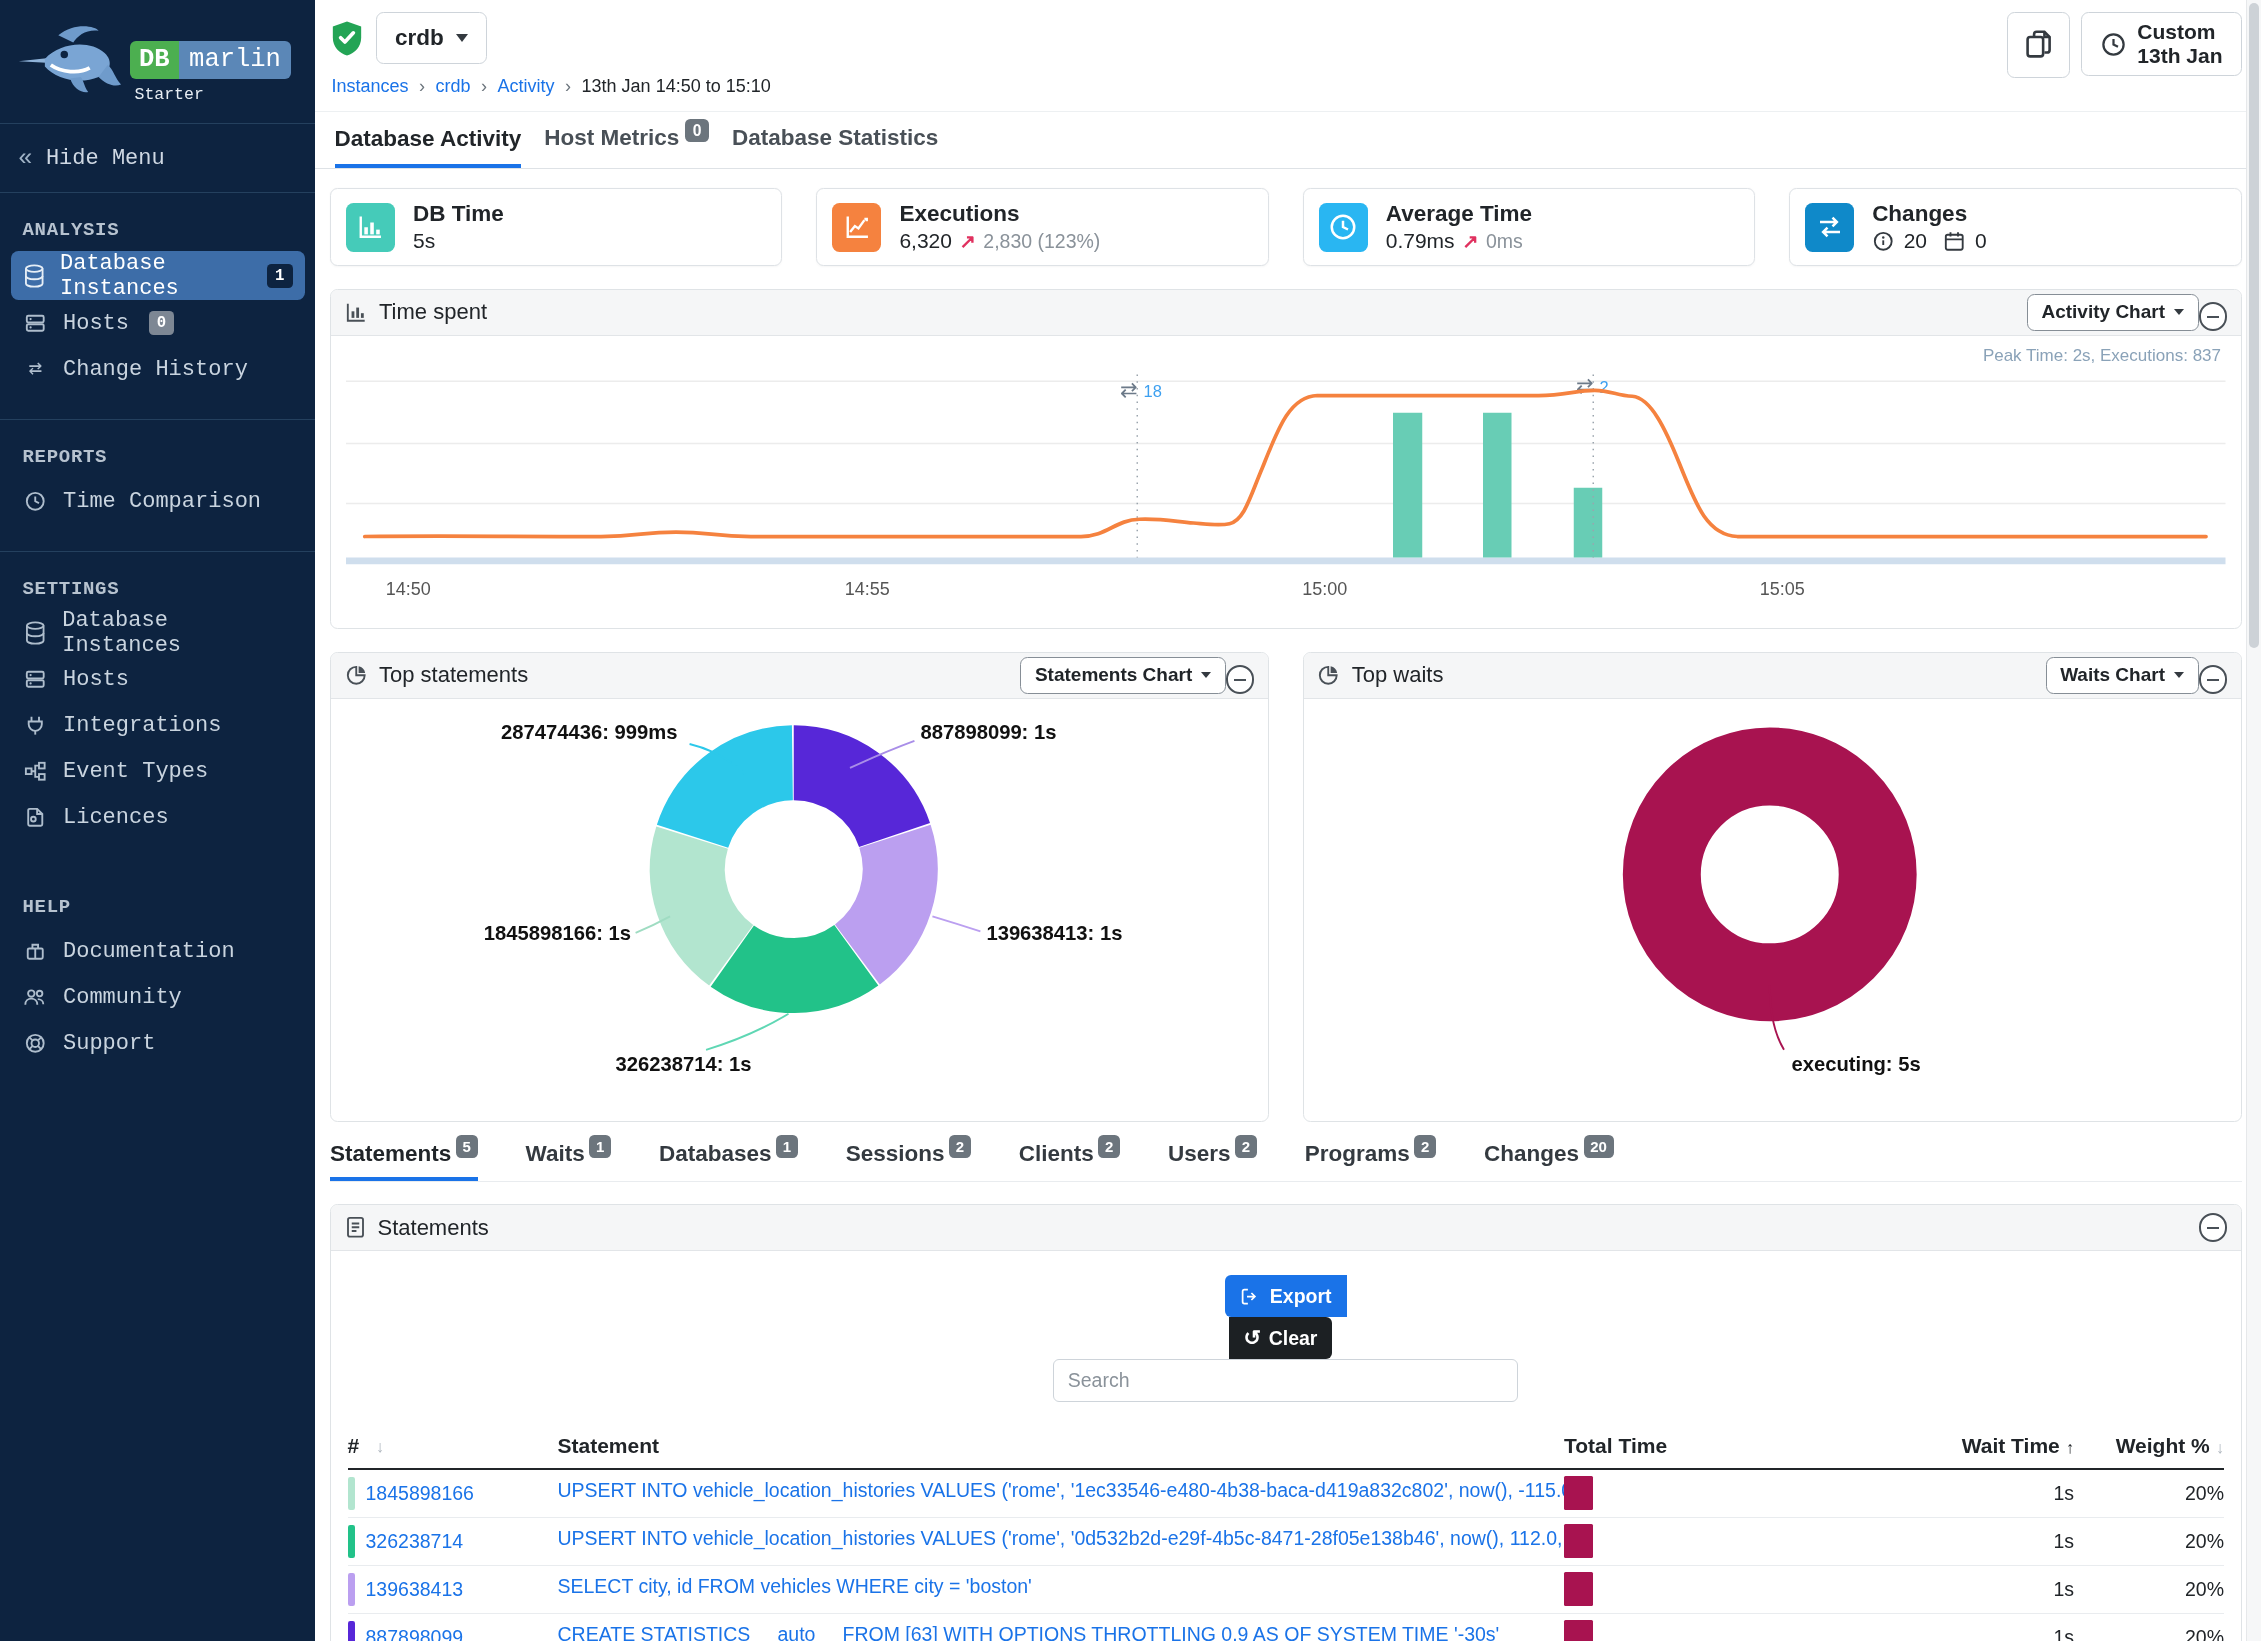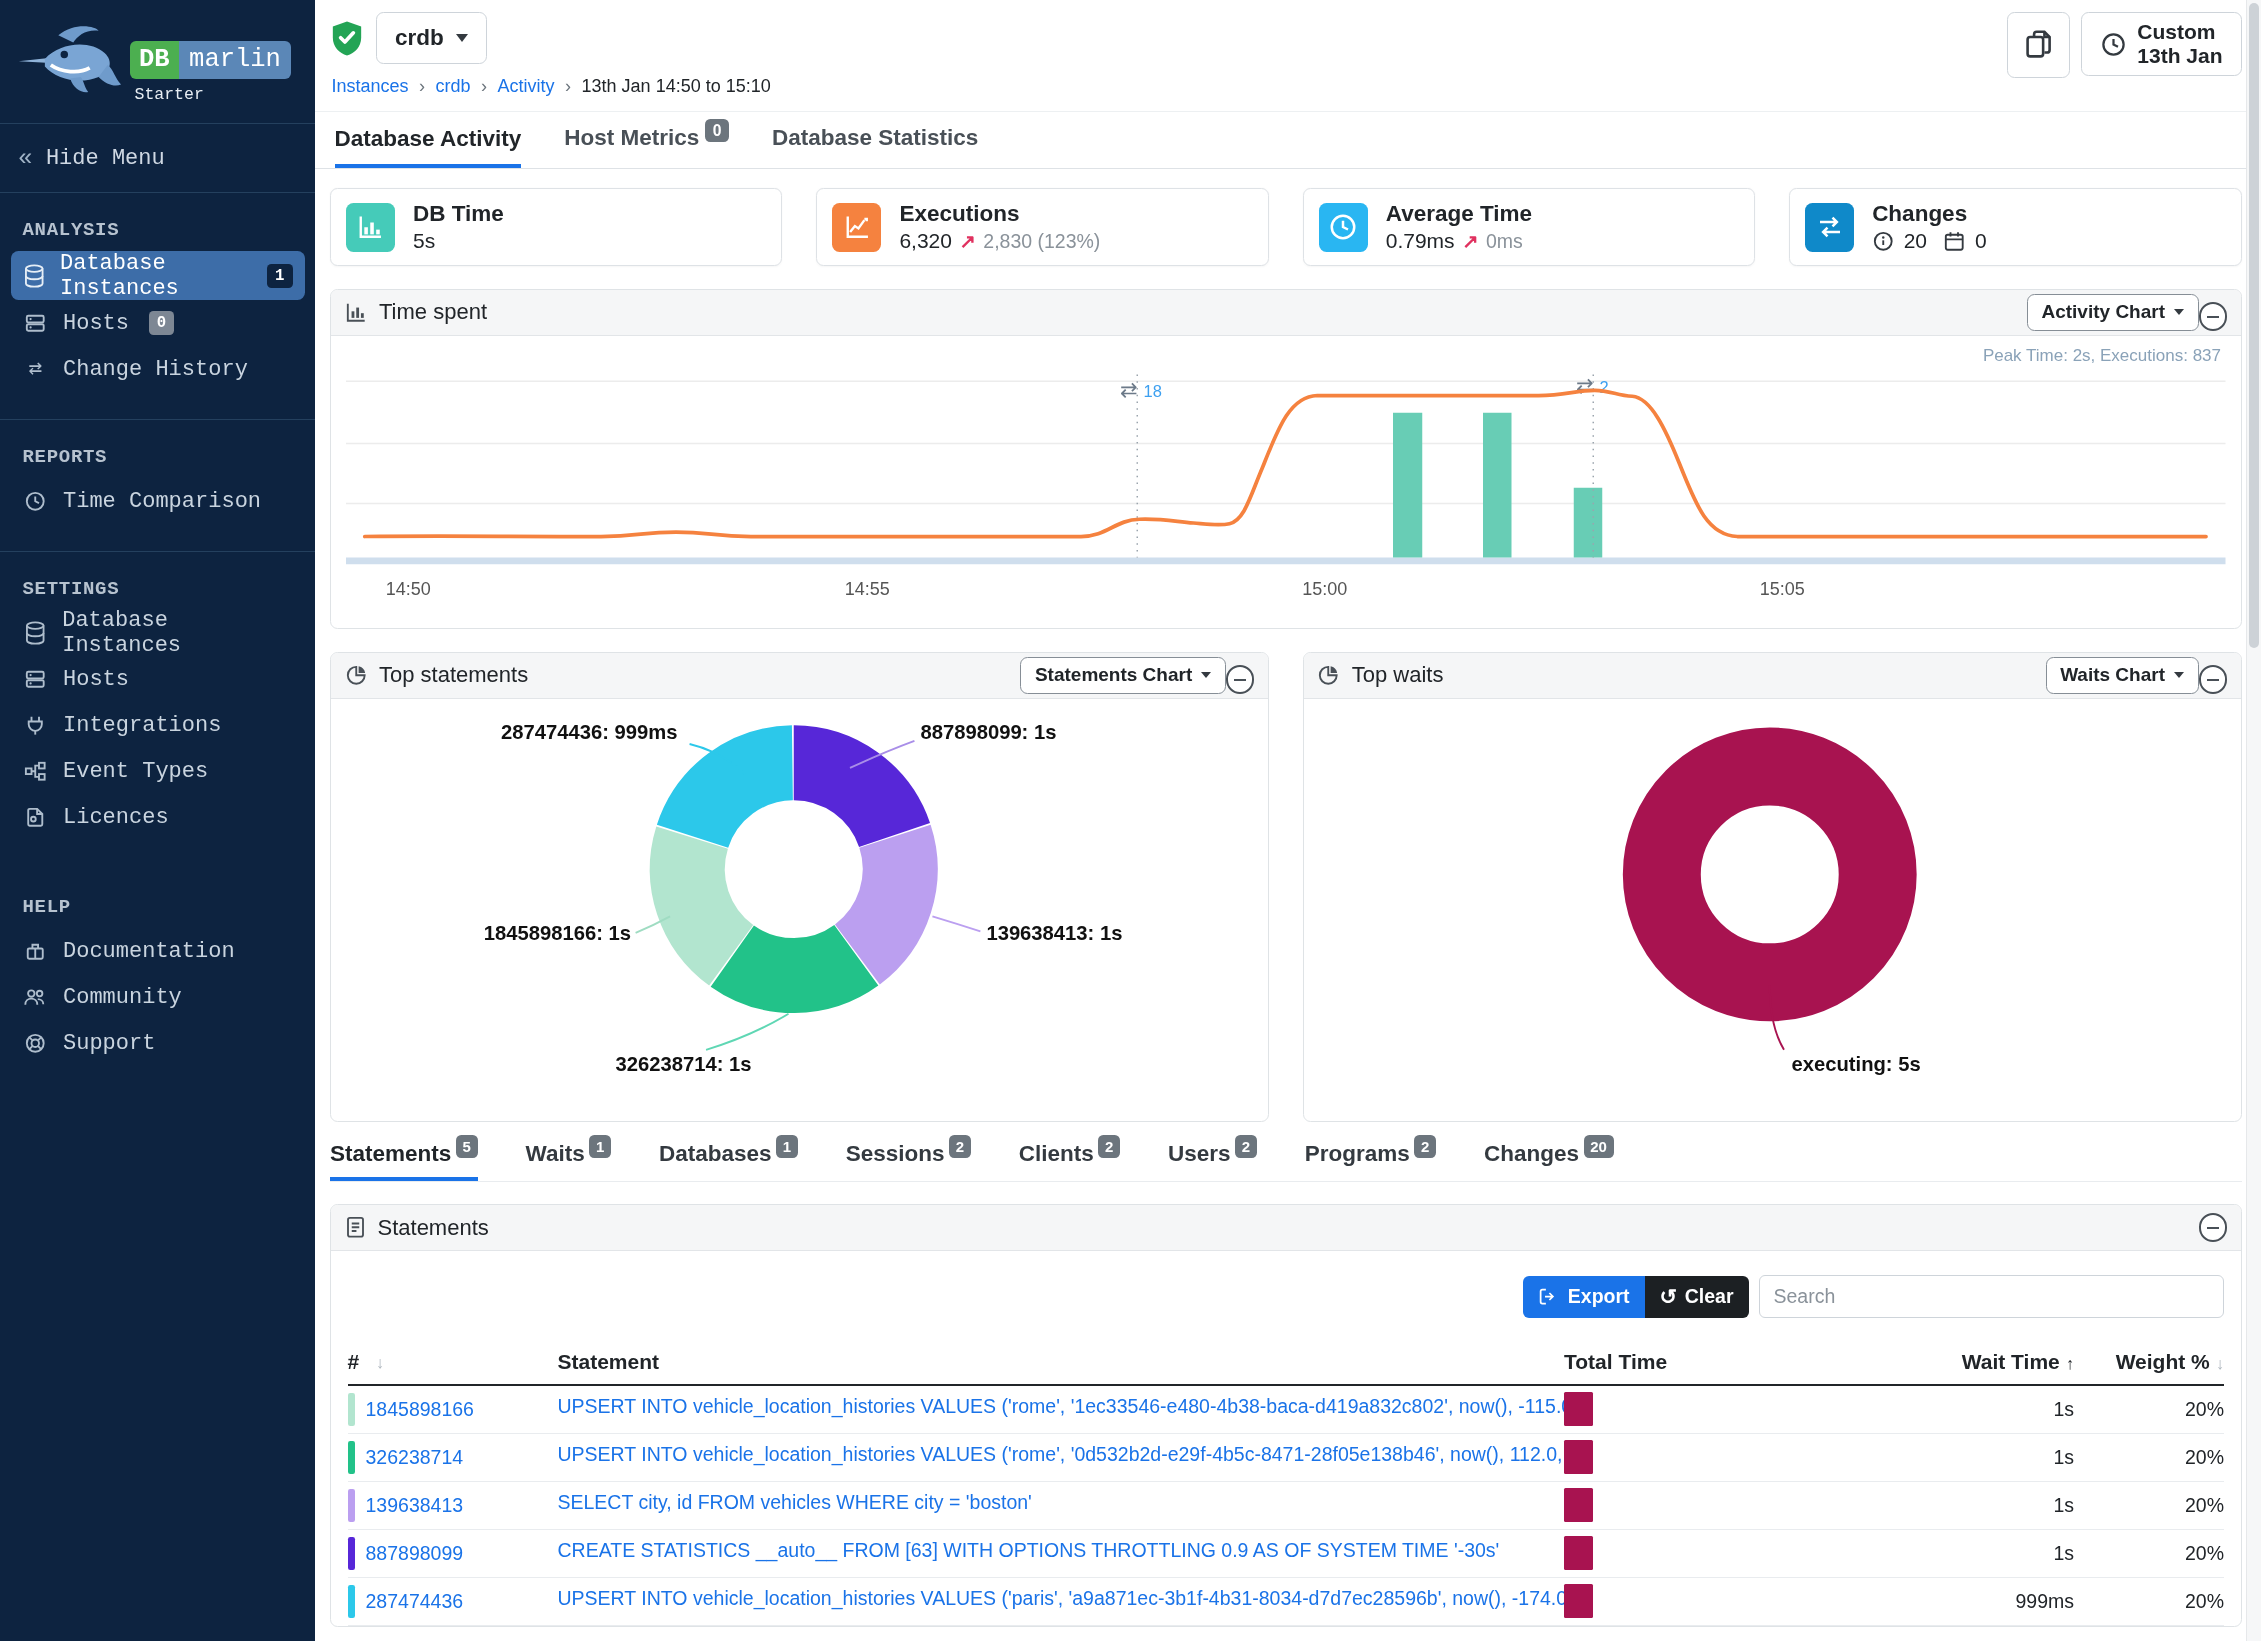--- a/index.html
+++ b/index.html
@@ -63,21 +63,21 @@
   .time-btn {
     height: 64px; border: 1.5px solid #ced4da; border-radius: 7.5px; background: #fff; cursor: pointer;
     display: flex; align-items: center; gap: 10.5px; padding: 0 18px;
   }
   .time-btn-text { text-align: left; font-weight: bold; font-size: 21px; line-height: 1.15; }
   .breadcrumb { display: flex; align-items: flex-start; gap: 10.5px; font-size: 18px; margin: 12px 0 13.5px 1.5px; }
   .breadcrumb a { color: #1a73e8; text-decoration: none; cursor: pointer; }
   .bc-sep { color: #6c757d; }
   .bc-current { color: #212529; }
 
-  .tabs-row { display: flex; gap: 43px; padding: 0 19.5px; border-bottom: 1.5px solid #dee2e6; height: 57px; align-items: flex-end; }
+  .tabs-row { display: flex; gap: 23px; padding: 0 19.5px; border-bottom: 1.5px solid #dee2e6; height: 57px; align-items: flex-end; }
   .tab { font-size: 22.5px; font-weight: bold; color: #495057; padding-bottom: 16.5px; cursor: pointer; position: relative; }
   .tab.active { color: #212529; border-bottom: 4.5px solid #1a73e8; padding-bottom: 12px; }
   .tab .tab-badge {
     font-size: 15.7px; font-weight: bold; background: #6c757d; color: #fff; border-radius: 5.2px;
     padding: 3px 7.5px; margin-left: 6px; position: relative; top: -9px;
   }
 
   .content { padding: 19.5px 19.5px 0 15px; }
 
   
@@ -124,21 +124,21 @@
   .donut-svg { display: block; width: 100%; height: 422px; }
 
   
   .bottom-tabs { display: flex; gap: 48px; margin-top: 19.5px; border-bottom: 1.5px solid #e9ecef; padding-bottom: 0; }
   .btab { font-size: 22.5px; font-weight: bold; color: #343a40; padding-bottom: 13.5px; cursor: pointer; }
   .btab.active { color: #212529; border-bottom: 4.5px solid #1a73e8; padding-bottom: 9px; }
   .btab .tab-badge { font-size: 15px; font-weight: bold; background: #6c757d; color: #fff; border-radius: 5.2px; padding: 3px 6.7px; margin-left: 4.5px; position: relative; top: -9px; }
 
   
   .stm-body { padding: 7.5px 16.5px 0 16.5px; }
-  .table-toolbar { display: flex; justify-content: flex-end; align-items: center; gap: 0; margin: 16.5px 0 22.5px 0; }
+  .table-toolbar { display: flex; justify-content: flex-end; align-items: center; gap: 0; margin: 16.5px 0 22.5px 0; flex-direction: column; }
   .btn-export {
     background: #1a73e8; color: #fff; font-size: 19.5px; font-weight: bold; border: none; border-radius: 6px 0 0 6px;
     height: 42px; padding: 0 15px; display: flex; align-items: center; gap: 9px; cursor: pointer;
   }
   .btn-clear {
     background: #1c2023; color: #fff; font-size: 19.5px; font-weight: bold; border: none; border-radius: 0 6px 6px 0;
     height: 42px; padding: 0 15px; display: flex; align-items: center; gap: 7.5px; cursor: pointer; margin-right: 10.5px;
   }
   .search-input {
     width: 465px; height: 43px; border: 1.5px solid #ced4da; border-radius: 6px; font-size: 19.5px; padding: 0 13.5px;

